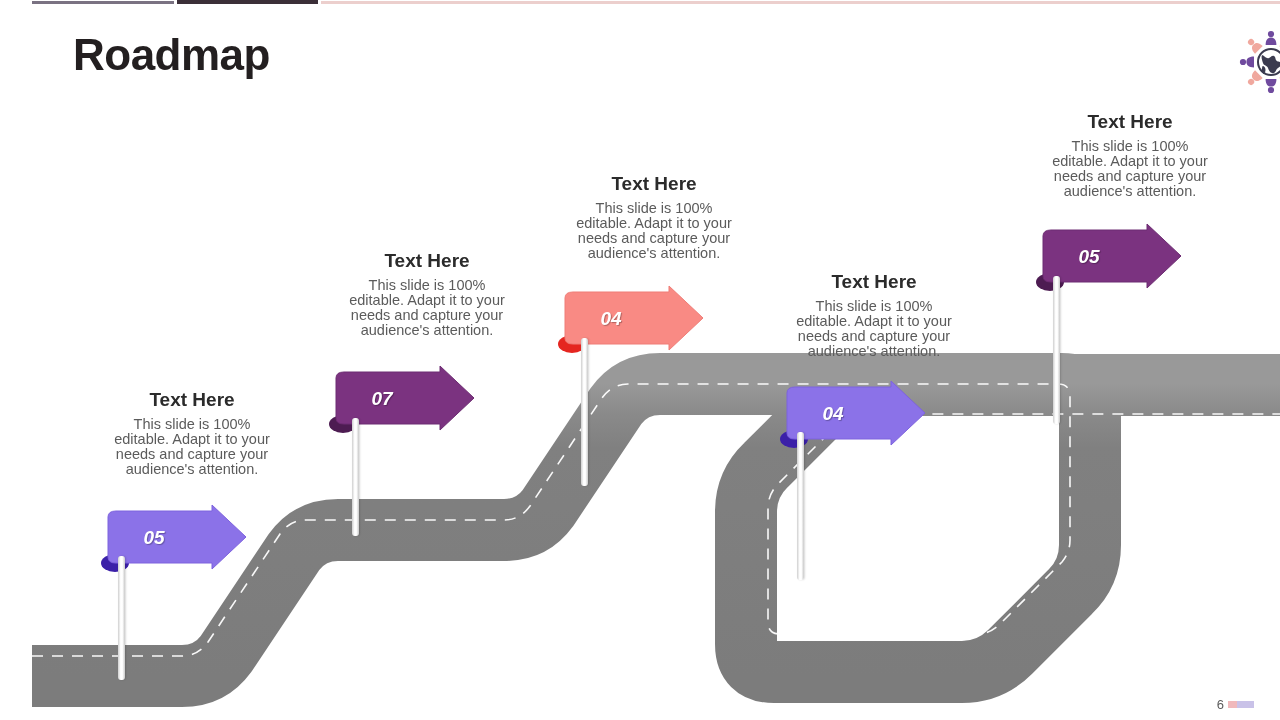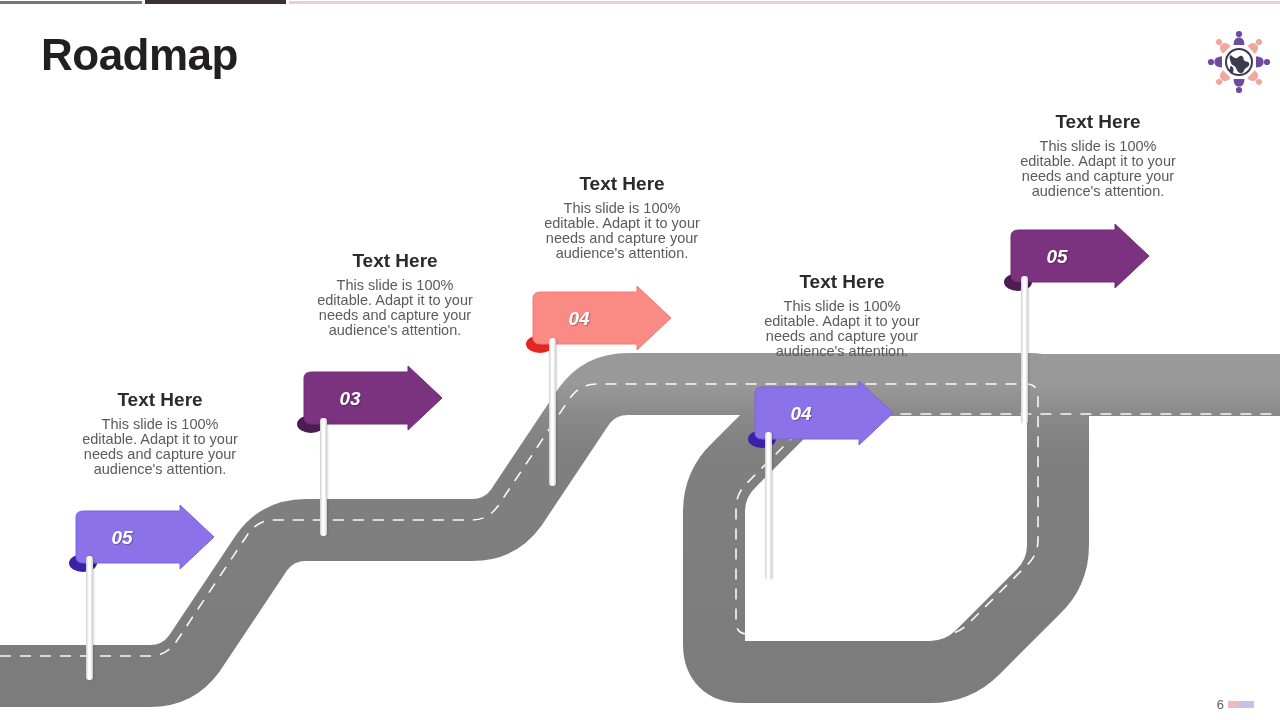--- a/index.html
+++ b/index.html
@@ -2,21 +2,21 @@
 <html><head>
 <meta charset="utf-8">
 <style>
   html,body{margin:0;padding:0;}
   body{
     width:1280px;height:720px;overflow:hidden;
     background:#ffffff;
     font-family:"Liberation Sans", sans-serif;
     position:relative;
   }
-  .slide{position:absolute;inset:0;}
+  .slide{position:absolute;inset:0;margin-left:32px;}
 
   
   .topbar{position:absolute;top:0;left:0;width:1280px;height:5px;}
   .topbar .seg{position:absolute;top:1px;height:3px;}
   .topbar .seg.s1{left:0;width:142px;background:#7a7282;}
   .topbar .seg.s2{left:145px;width:141px;background:#3b2f38;height:4px;top:0px;}
   .topbar .seg.s3{left:289px;width:991px;background:#eccfcd;}
 
   
   .title{
@@ -215,21 +215,21 @@
   <div class="milestone" style="left:310px;top:249px;">
     <div class="ms-head">Text Here</div>
     <div class="ms-body">This slide is 100% editable. Adapt it to your needs and capture your audience's attention.</div>
   </div>
   <div class="flag" style="left:296px;top:368px;width:142px;height:62px;">
     <svg width="150" height="70" viewBox="0 0 150 70" style="position:absolute;left:0;top:0;overflow:visible;">
       <ellipse cx="15" cy="56" rx="14" ry="9" fill="#4d1c52"></ellipse>
       <path d="M8 6 Q8 0 16 0 L112 0 L112 -6 L146 26 L112 58 L112 52 L16 52 Q8 52 8 46 Z" transform="translate(0,4)" fill="#7b3380"></path>
       <path d="M8 6 Q8 0 16 0 L112 0 L112 -6 L146 26 L112 58 L112 52 L16 52 Q8 52 8 46 Z" transform="translate(0,4)" fill="none" stroke="#6d2c72" stroke-width="1"></path>
     </svg>
-    <div class="flag-num">03</div>
+    <div class="flag-num">07</div>
   </div>
   <div class="pole" style="left:320px;top:418px;height:118px;"></div>
 
   <div class="milestone" style="left:537px;top:172px;">
     <div class="ms-head">Text Here</div>
     <div class="ms-body">This slide is 100% editable. Adapt it to your needs and capture your audience's attention.</div>
   </div>
   <div class="flag" style="left:525px;top:288px;width:142px;height:62px;">
     <svg width="150" height="70" viewBox="0 0 150 70" style="position:absolute;left:0;top:0;overflow:visible;">
       <ellipse cx="15" cy="56" rx="14" ry="9" fill="#e52620"></ellipse>

